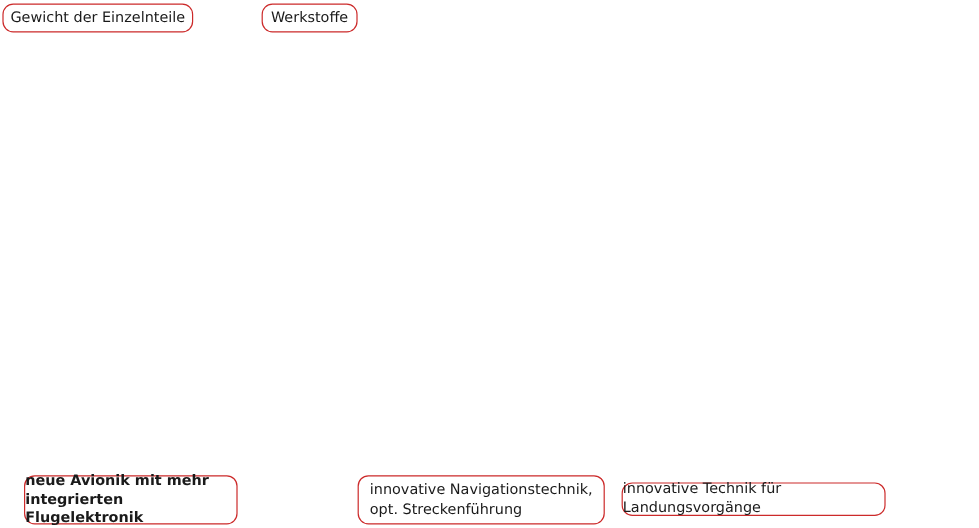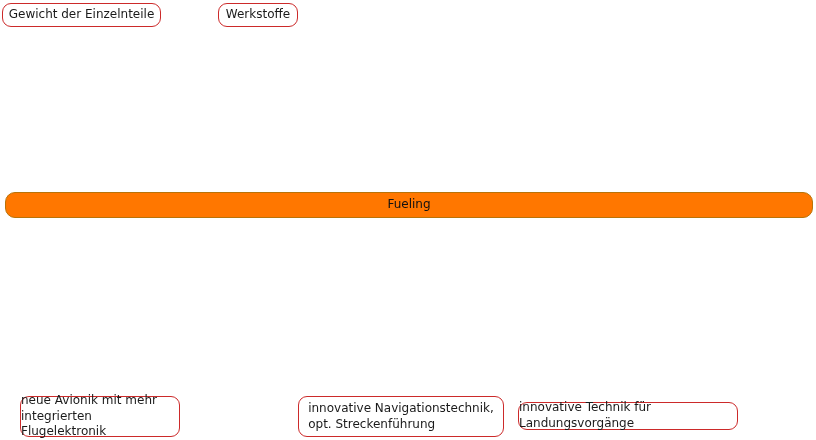--- a/index.html
+++ b/index.html
@@ -35,40 +35,37 @@
   .orange-bar {
     background: #ff7700;
     border: 1.5px solid #b87309;
     border-radius: 10px;
     color: #111111;
   }
   
   .n-gewicht     { left: 2px;   top: 3px;   width: 159px; height: 24px; }
   .n-werkstoffe  { left: 218px; top: 3px;   width: 80px;  height: 24px; }
   .n-fueling     { left: 5px;   top: 192px; width: 808px; height: 26px; }
-  .n-avionik     { left: 20px;  top: 396px; width: 160px; height: 41px; }
+  .n-avionik     { left: 20px;  top: 396px; width: 178px; height: 41px; font-weight: bold; }
   .n-navigation  { left: 270px; top: 396px; width: 206px; height: 41px; margin-left: 28px; }
   .n-landung     { left: 518px; top: 402px; width: 220px; height: 28px; }
 </style>
 </head>
 <body>
 
 <div class="canvas">
 
   <div class="node red-node n-gewicht">
     <span>Gewicht der Einzelnteile</span>
   </div>
 
   <div class="node red-node n-werkstoffe">
     <span>Werkstoffe</span>
   </div>
 
-  <div class="node orange-bar n-fueling">
-    <span>Fueling</span>
-  </div>
 
   <div class="node red-node n-avionik">
     <span>neue Avionik mit mehr
 integrierten Flugelektronik</span>
   </div>
 
   <div class="node red-node n-navigation">
     <span>innovative Navigationstechnik,
 opt. Streckenführung</span>
   </div>

